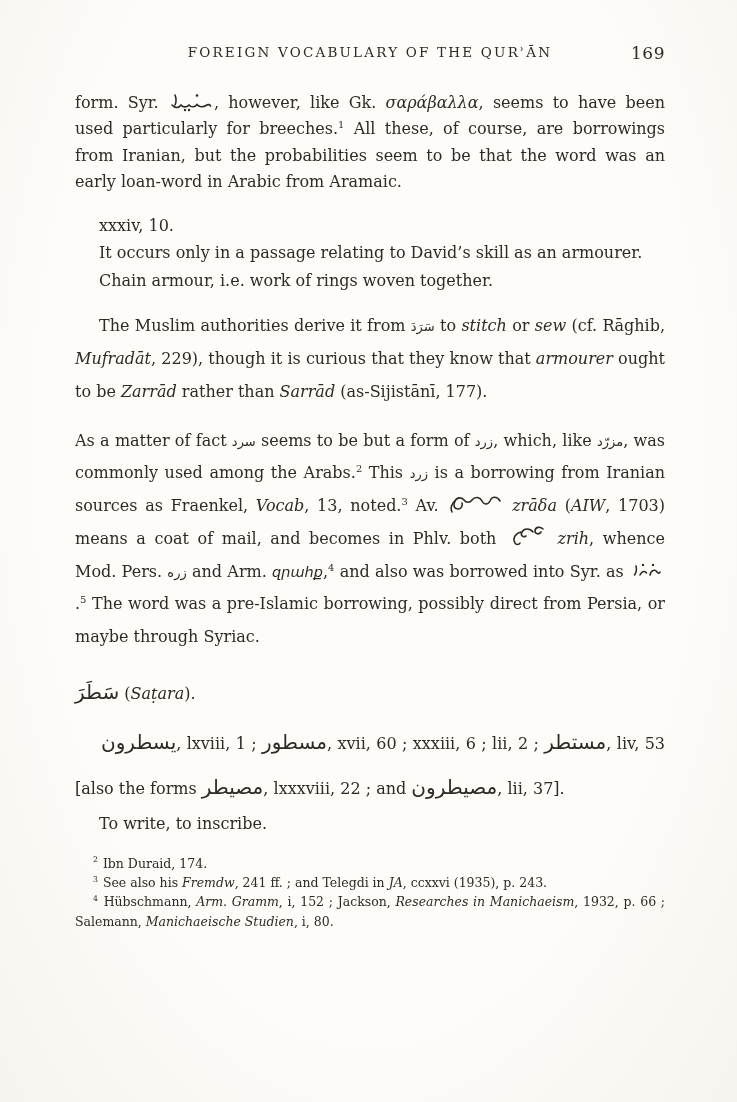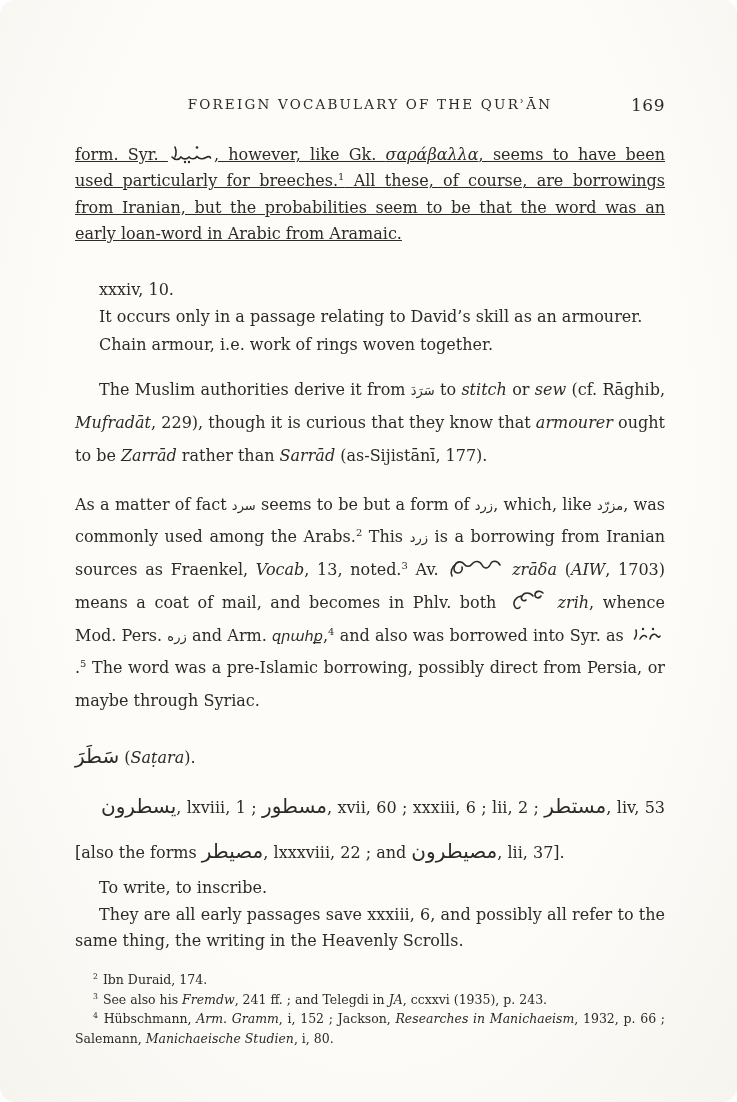--- a/index.html
+++ b/index.html
@@ -1,32 +1,31 @@
 <!DOCTYPE html>
 <html><head>
 <meta charset="utf-8">
 <style>
   html,body{margin:0;padding:0;background:#ffffff;}
   .page{
     width:737px;height:1102px;box-sizing:border-box;position:relative;
     background:#fcfbf7;
     background-image:radial-gradient(ellipse at 50% 40%, #fdfcf9 60%, #f6f4ee 100%);
-    padding:96px 72px 0 75px;
+    padding:44px 72px 0 75px;
     color:#2e2a26;
     font-family:"DejaVu Serif","Liberation Serif",serif;
     font-size:16px;
     overflow:hidden;
-    border-radius:15px;
   }
   p{margin:0;}
   .header{position:relative;text-align:center;margin-bottom:30px;
     font-size:13.5px;letter-spacing:2.2px;white-space:nowrap;}
   .page-number{position:absolute;right:0;top:-1px;letter-spacing:.5px;font-size:17px;}
   .p-body{line-height:1.65;text-align:justify;}
-  .p-intro{margin-bottom:28px;text-decoration:underline;}
+  .p-intro{margin-bottom:16px;}
   .entry-heading{margin:26px 0 16px;line-height:1.2;}
   .p-line{padding-left:24px;line-height:1.72;}
   .p-loose{line-height:2.05;text-align:justify;margin-top:16px;}
   .p-refs{line-height:2.25;text-align:justify;text-indent:26px;margin-top:6px;}
   .p-indent{text-indent:24px;}
   .footnotes{margin-top:16px;font-size:12.5px;line-height:1.55;}
   .footnote{text-indent:18px;text-align:justify;}
   .run-i{font-style:italic;}
   .run-grk{font-style:italic;}
   .run-ar{font-family:"DejaVu Sans",sans-serif;font-size:13px;}
@@ -79,21 +78,20 @@
     <path d="M19 14 C20 9 24 8 26 11 C27 12.5 28.5 12.5 29 11"></path>
     <circle cx="12" cy="4" r="1.2"></circle>
           <circle cx="22" cy="4" r="1.2"></circle>
   </svg><span>.</span><sup class="run-sup">5</sup><span>  The word was a pre-Islamic borrowing, possibly direct from Persia, or maybe through Syriac.</span></p>
   </div>
 
   <div>
     <p class="entry-heading"><span class="run-arhead">سَطَرَ</span><span>  (</span><span class="run-i">Saṭara</span><span>).</span></p>
     <p class="p-refs"><span class="run-arL">يسطرون</span><span>, lxviii, 1 ; </span><span class="run-arL">مسطور</span><span>, xvii, 60 ;  xxxiii, 6 ;  lii, 2 ; </span><span class="run-arL">مستطر</span><span>, liv, 53 [also the forms </span><span class="run-arL">مصيطر</span><span>, lxxxviii, 22 ; and </span><span class="run-arL">مصيطرون</span><span>, lii, 37].</span></p>
     <p class="p-line"><span>To write, to inscribe.</span></p>
-    <p class="p-body p-indent"><span>They are all early passages save xxxiii, 6, and possibly all refer to the same thing, the writing in the Heavenly Scrolls.</span></p>
   </div>
 
   <div class="footnotes">
     <p class="footnote"><sup class="run-sup">2</sup><span> Ibn Duraid, 174.</span></p>
     <p class="footnote"><sup class="run-sup">3</sup><span> See also his </span><span class="run-i">Fremdw</span><span>, 241 ff. ;  and Telegdi in </span><span class="run-i">JA</span><span>, ccxxvi (1935), p. 243.</span></p>
     <p class="footnote"><sup class="run-sup">4</sup><span> Hübschmann, </span><span class="run-i">Arm. Gramm</span><span>, i, 152 ;  Jackson, </span><span class="run-i">Researches in Manichaeism</span><span>, 1932, p. 66 ;  Salemann, </span><span class="run-i">Manichaeische Studien</span><span>, i, 80.</span></p>
 
   </div>
 
 </div>

